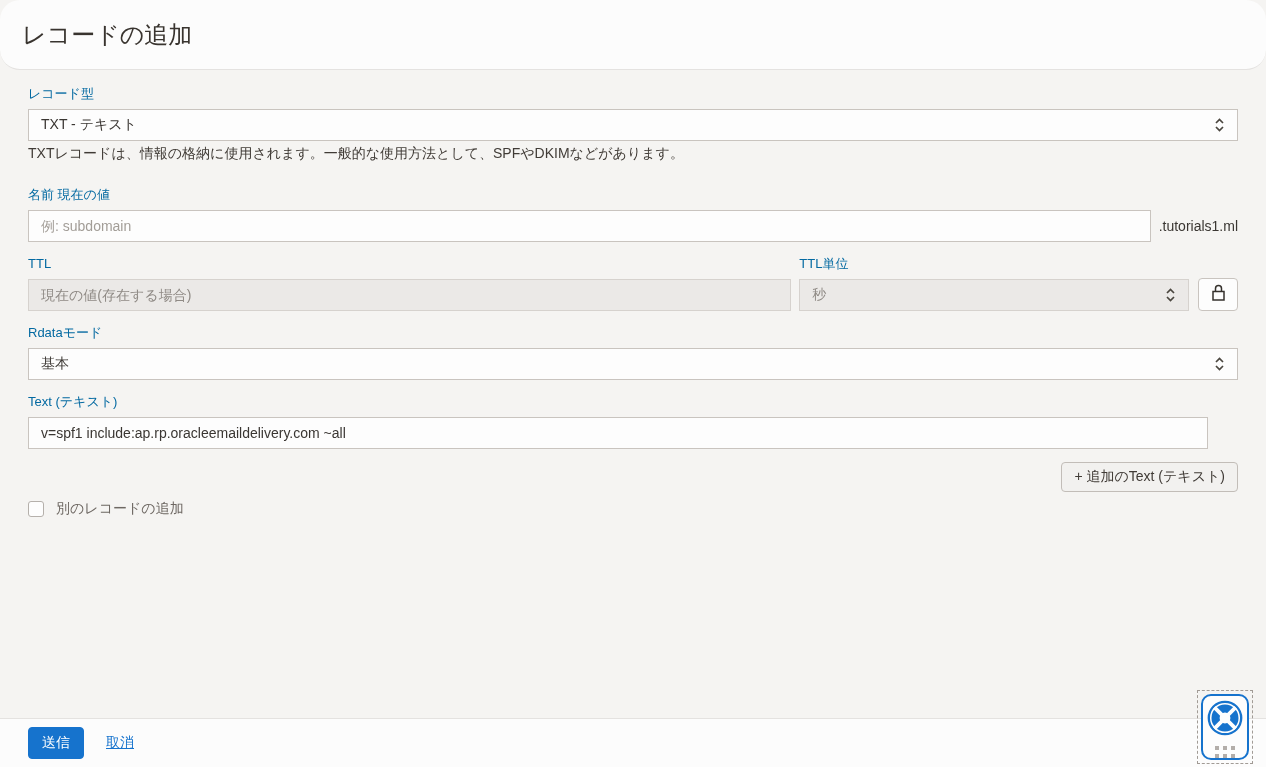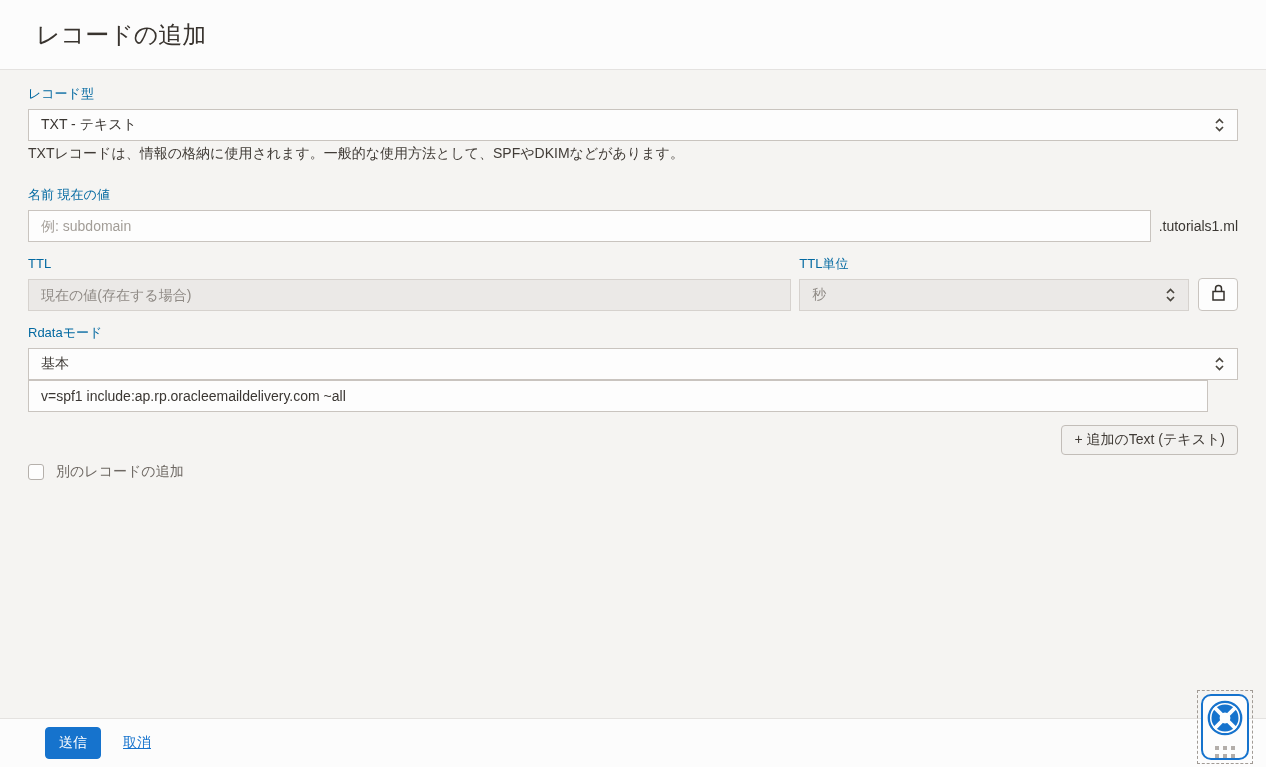--- a/index.html
+++ b/index.html
@@ -11,21 +11,22 @@
     overflow: hidden;
     color: #3a3632;
   }
   
   .header {
     height: 70px;
     background: #fcfcfc;
     border-bottom: 1px solid #e4e2e0;
     display: flex;
     align-items: center;
-    padding: 0 36px;
+    padding: 0 22px;
+    border-radius: 20px;
   }
   .page-title { font-size: 24px; font-weight: 400; color: #39342f; }
 
   
   .main { padding: 0 28px; }
   .field-label {
     font-size: 13px;
     color: #0369a1;
     margin: 14px 0 7px;
     line-height: 16px;
@@ -98,21 +99,21 @@
 
   
   .footer {
     position: absolute;
     left: 0; right: 0; bottom: 0;
     height: 49px;
     background: #fcfcfc;
     border-top: 1px solid #e4e2e0;
     display: flex;
     align-items: center;
-    padding: 0 45px;
+    padding: 0 28px;
   }
   .submit-btn {
     background: #1673cd;
     color: #ffffff;
     font-size: 14px;
     border: 1px solid #1673cd;
     border-radius: 4px;
     padding: 6px 13px;
     cursor: pointer;
     font-family: "Liberation Sans", sans-serif;
@@ -211,20 +212,21 @@
   <div class="control selectbox">
     <span>基本</span>
     <span class="chevrons">
       <svg width="11" height="16" viewBox="0 0 11 16">
           <path d="M2 6 L5.5 2.5 L9 6" fill="none" stroke="#4a463f" stroke-width="1.7"></path>
           <path d="M2 10 L5.5 13.5 L9 10" fill="none" stroke="#4a463f" stroke-width="1.7"></path>
         </svg>
     </span>
   </div>
 
+  <div class="field-label">Text (テキスト)</div>
   <input class="control text-input" type="text" value="v=spf1 include:ap.rp.oracleemaildelivery.com ~all" style="">
 
   <div class="add-btn-row">
     <span class="add-text-btn">+ 追加のText (テキスト)</span>
   </div>
 
   <div class="checkbox-row">
     <div class="checkbox"></div>
     <div class="checkbox-label">別のレコードの追加</div>
   </div>

